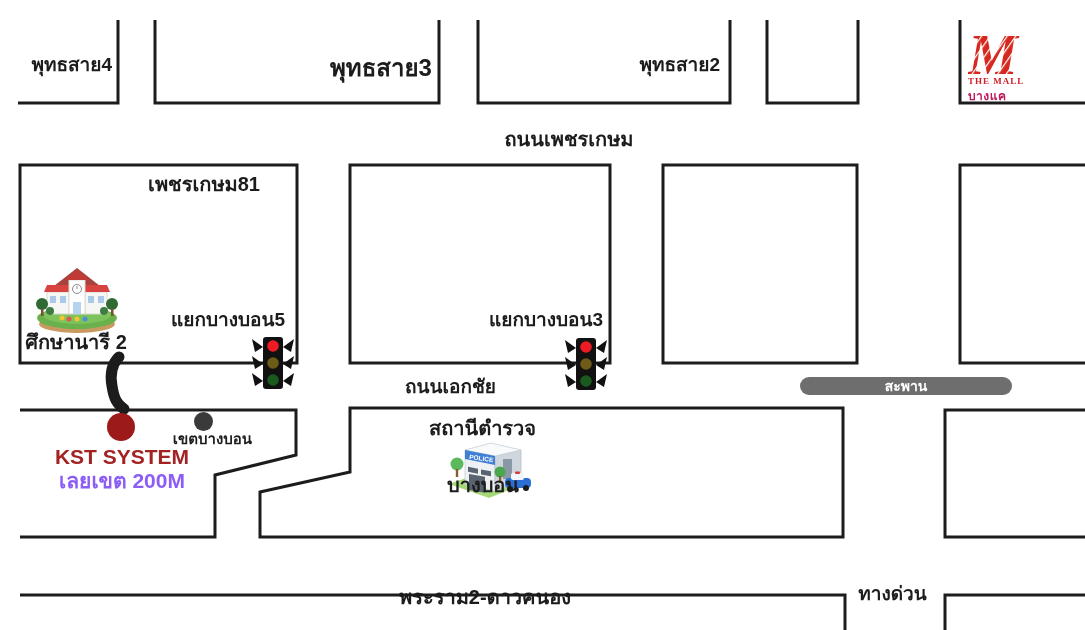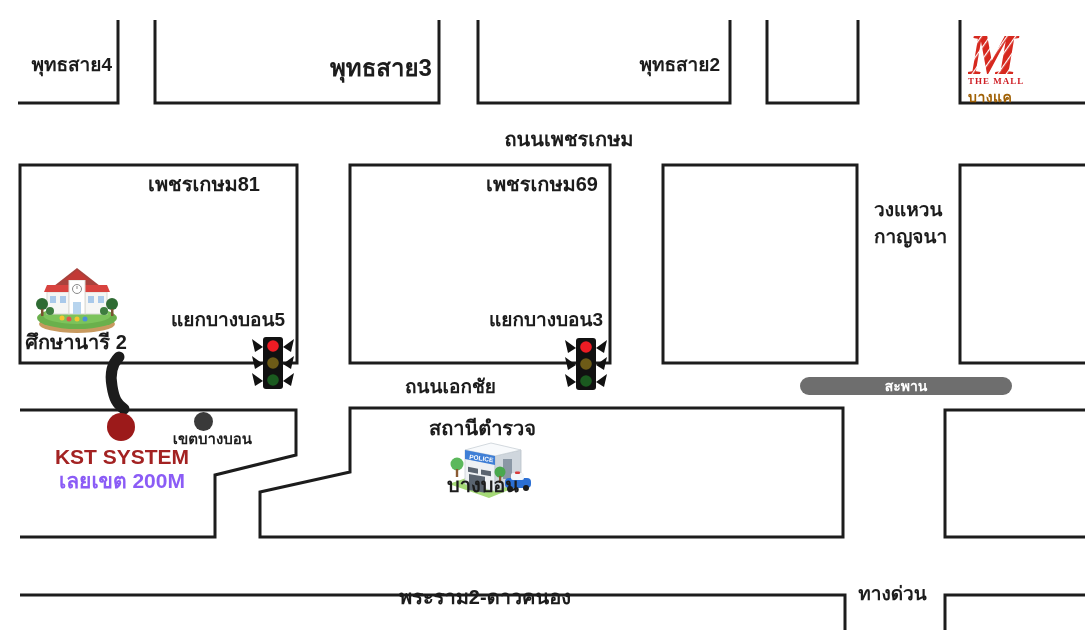--- a/index.html
+++ b/index.html
@@ -15,21 +15,21 @@
   .icon{position:absolute;z-index:3;}
   .dot{position:absolute;border-radius:50%;z-index:3;}
   #bridge-pill{
     position:absolute;left:800px;top:377px;width:212px;height:18px;border-radius:10px;
     background:#6e6e6e;color:#fff;display:flex;align-items:center;justify-content:center;
     font-weight:bold;font-size:14px;z-index:4;
   }
   #mall-logo{position:absolute;left:968px;top:30px;width:78px;z-index:3;text-align:left;}
   #mall-text{color:#cf2027;font-family:"Liberation Serif","DejaVu Serif",serif;
     font-size:9px;font-weight:bold;letter-spacing:1px;margin-top:-2px;}
-  #mall-branch{color:#a16207;font-weight:bold;font-size:14px;letter-spacing:0.5px;margin-top:0px;}
+  #mall-branch{color:#be185d;font-weight:bold;font-size:12px;letter-spacing:0.5px;margin-top:0px;}
   #makro-logo{position:absolute;left:963px;top:281px;width:120px;z-index:3;}
   #makro-thai{position:absolute;left:72px;top:0px;color:#e4231f;font-size:8px;font-weight:bold;}
   #makro-text{color:#e4231f;font-weight:800;font-size:33px;letter-spacing:-1.5px;margin-top:6px;
     font-family:"Liberation Sans",sans-serif;}
   .z2{z-index:2;}
 </style>
 </head>
 <body>
 
 <div id="stage">
@@ -59,26 +59,21 @@
     <path d="M119 357 C111 365 110 375 112 386 C114 399 117 404 124 409" fill="none" stroke="#1c1c1c" stroke-width="11" stroke-linecap="round"></path>
   </svg>
 
   <div class="lbl rgt z2" style="left:20px;top:54px;width:92px;font-size:19px;">พุทธสาย4</div>
   <div class="lbl rgt z2" style="left:330px;top:54px;width:100px;font-size:24px;">พุทธสาย3</div>
   <div class="lbl rgt z2" style="left:620px;top:54px;width:100px;font-size:19px;">พุทธสาย2</div>
 
   <div class="lbl ctr z2" style="left:469px;top:128px;width:200px;font-size:20px;">ถนนเพชรเกษม</div>
 
   <div class="lbl rgt z2" style="left:125px;top:173px;width:135px;font-size:20px;">เพชรเกษม81</div>
-  <div class="lbl rgt z2" style="left:465px;top:173px;width:133px;font-size:20px;">เพชรเกษม69</div>
 
-  <div class="lbl z2" style="left:874px;top:196px;width:90px;font-size:19px;line-height:27px;">
-    <div>วงแหวน</div>
-    <div>กาญจนา</div>
-  </div>
 
   <div class="lbl ctr z2" style="left:168px;top:309px;width:120px;font-size:19px;">แยกบางบอน5</div>
   <div class="lbl ctr z2" style="left:486px;top:309px;width:120px;font-size:19px;">แยกบางบอน3</div>
 
   <div class="lbl ctr z2" style="left:393px;top:376px;width:115px;font-size:19px;">ถนนเอกชัย</div>
 
   <div id="bridge-pill">
     <span>สะพาน</span>
   </div>
 

